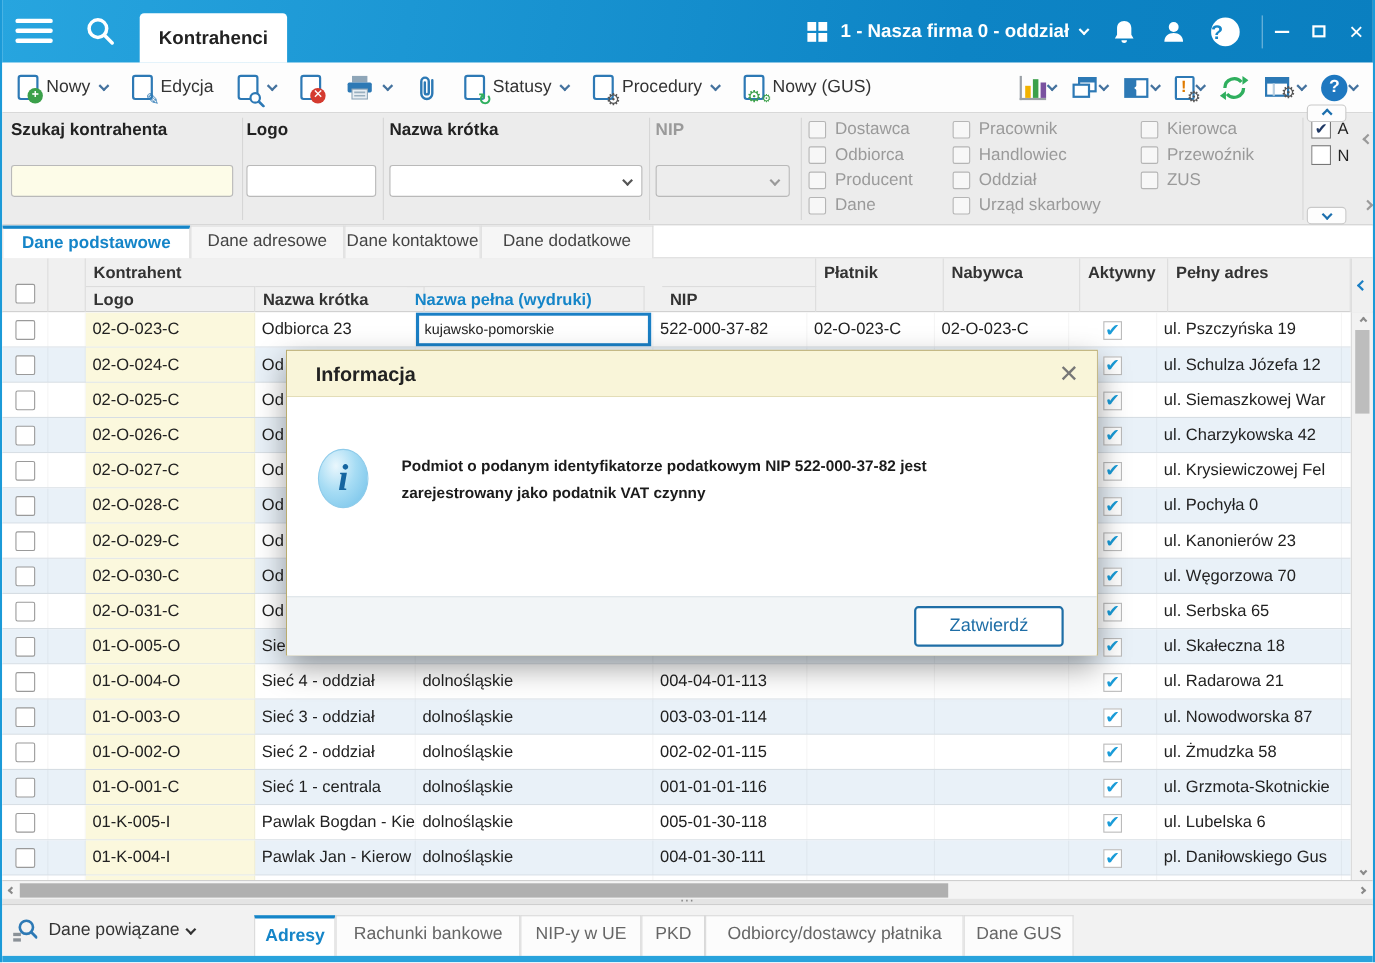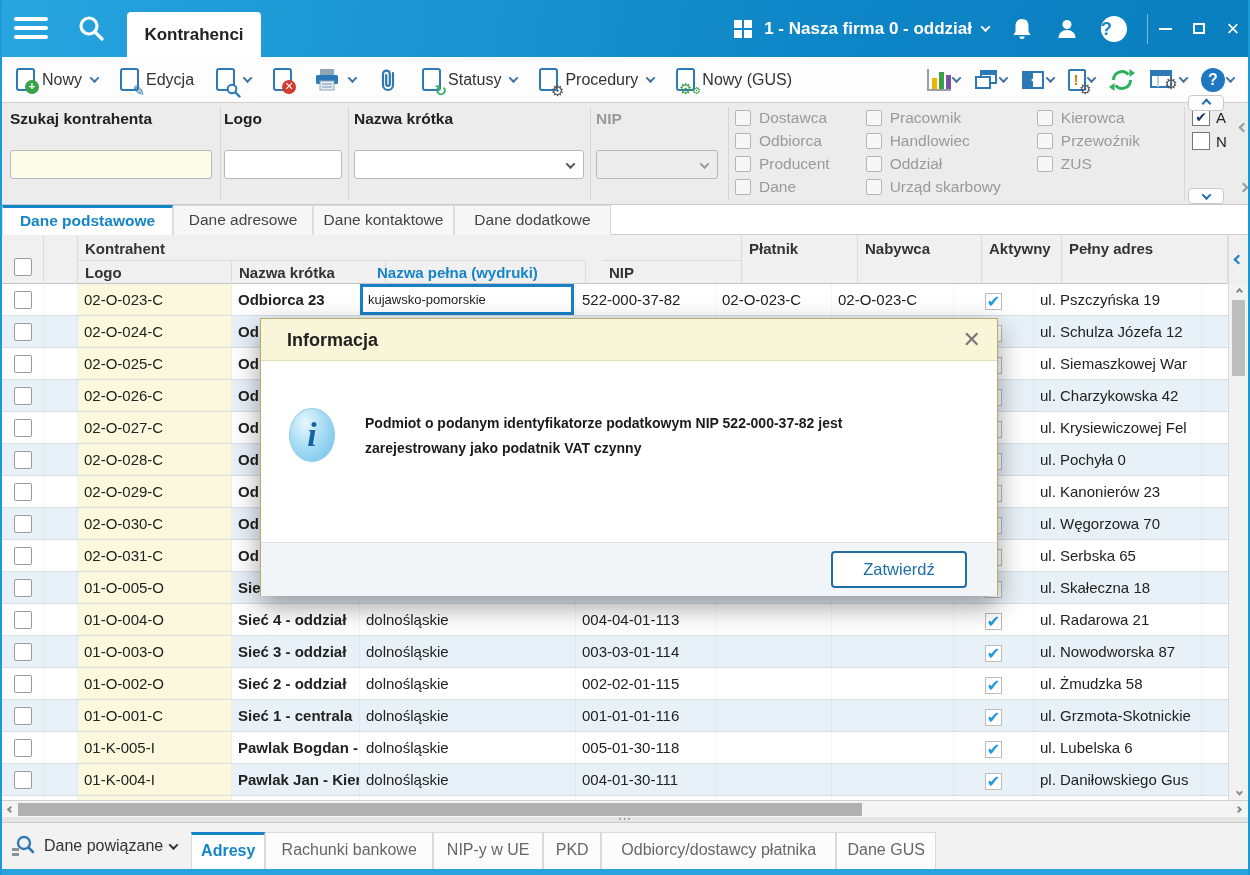--- a/index.html
+++ b/index.html
@@ -80,21 +80,21 @@
   .ghead { position:absolute; left:0; top:0; width:1246px; height:49px; background:#f0f0f0; border-bottom:1px solid #c4c4c4; }
   .hc { position:absolute; font-weight:bold; font-size:15px; color:#333; padding-left:7px; white-space:nowrap; overflow:hidden; border-right:1px solid #dcdcdc; }
   .hc.top { top:0; height:25px; line-height:27px; }
   .hc.full { top:0; height:49px; line-height:27px; }
   .hc.sub { top:25px; height:24px; line-height:23px; border-top:1px solid #dcdcdc; }
   .hc.sorted { color:#1585c8; }
   .gbody { position:absolute; left:0; top:49px; width:1226px; height:516px; overflow:hidden; background:#fff; }
   .trow { position:relative; display:flex; height:32px; border-bottom:1px solid #d6dde3; background:#fff; }
   .trow.even { background:#e9f1f8; }
   .td { height:31px; line-height:31px; padding:0 6px; white-space:nowrap; overflow:hidden; border-right:1px solid rgba(0,0,0,.04); font-size:15px; color:#222; }
-  .c0{width:42px;} .c1{width:34px;} .c2{width:154px;} .c3{width:128px;font-weight:bold;} .c4{width:216px; position:relative;}
+  .c0{width:42px;} .c1{width:34px;} .c2{width:154px;} .c3{width:146px;} .c4{width:216px; position:relative;}
   .c5{width:140px;} .c6{width:116px;} .c7{width:122px;} .c8{width:80px; text-align:center;} .c9{width:168px;}
   .td.logo { background:#fbf8dd; }
   .c0 { display:flex; align-items:center; justify-content:center; padding:0; }
   .rowcb { width:18px; height:18px; border:1px solid #9a9a9a; background:#fff; border-radius:2px; }
   .check { color:#1a9cd8; font-size:16px; font-weight:bold; }
   .chkbox { display:inline-block; width:17px; height:17px; border:1px solid #bbb; background:#fff; line-height:15px; vertical-align:middle; }
   .editcell { position:absolute; left:0; top:0; width:214px; height:31px; border:3px solid #1a7fc5; background:#fff;
               line-height:25px; padding-left:5px; font-size:13px; z-index:3; }
   .vscroll { position:absolute; left:1226px; top:49px; width:20px; height:516px; background:#f2f2f2; border-left:1px solid #d9d9d9; }
   .vthumb { position:absolute; left:3px; top:16px; width:13px; height:76px; background:#bdbdbd; }
@@ -103,21 +103,21 @@
                   display:flex; align-items:center; justify-content:center; color:#1b7fc4; cursor:pointer; }
 
   
   .hscroll { position:absolute; left:0; top:800px; width:1246px; height:17px; background:#f4f4f4; border-top:1px solid #cfcfcf; }
   .hthumb { position:absolute; left:16px; top:2px; width:844px; height:13px; background:#b0b0b0; }
   .harrow { position:absolute; top:0; width:16px; height:17px; color:#8a8a8a; display:flex; align-items:center; justify-content:center; }
 
   
   .splitter { position:absolute; left:0; top:817px; width:1246px; height:6px; background:#e4e4e4; border-bottom:1px solid #c9c9c9;
               text-align:center; line-height:3px; color:#888; font-size:13px; letter-spacing:1px; }
-  .bottombar { position:absolute; left:0; top:823px; width:1246px; height:46px; background:#f2f2f2; display:flex; align-items:flex-end; }
+  .bottombar { position:absolute; left:0; top:823px; width:1246px; height:46px; background:#f2f2f2; display:flex; align-items:flex-end;gap:40px; }
   .dp-group { display:flex; align-items:center; gap:10px; height:46px; padding:0 14px 0 8px; }
   .dp-label { font-size:16px; color:#333; display:flex; align-items:center; gap:7px; cursor:pointer; white-space:nowrap; }
   .btab { height:37px; line-height:34px; text-align:center; font-size:16px; color:#666; background:#fcfcfc;
           border:1px solid #d9d9d9; border-bottom:none; cursor:pointer; white-space:nowrap; overflow:hidden; }
   .btab.active { background:#fff; color:#1585c8; font-weight:bold; border-top:3px solid #1585c8; line-height:31px; }
   .bottom-blue { position:absolute; left:0; top:869px; width:1246px; height:6px; background:#29a3dc; }
 
   
   .dialog { position:absolute; left:258px; top:318px; width:738px; height:278px; background:#fff;
             border:1px solid #b9ab6e; box-shadow:0 10px 26px rgba(0,0,0,.38); z-index:50; }
@@ -392,21 +392,21 @@
   <div class="collapse-btn" style="left:1186px;top:95px;">
       <span class="chv up"></span>
     </div>
   <div class="collapse-btn" style="left:1186px;top:188px;">
       <span class="chv down"></span>
     </div>
 
   <div class="tabstrip" id="tabstrip">
       <div class="ttab active" style="width: 171px;">Dane podstawowe</div>
       <div class="ttab" style="width: 140px;">Dane adresowe</div>
-      <div class="ttab" style="width: 141px;">Dane kontaktowe</div>
+      <div class="ttab" style="width: 124px;">Dane kontaktowe</div>
       <div class="ttab" style="width: 157px;">Dane dodatkowe</div>
     </div>
 
   <div class="grid">
     <div class="ghead">
       <span class="hc full" style="left:0;width:42px;padding:0;">
         <span class="rowcb" style="position:absolute;left:12px;top:23px;"></span>
       </span>
       <span class="hc full" style="left:42px;width:34px;"></span>
       <span class="hc top" style="left:76px;width:664px;">Kontrahent</span>

